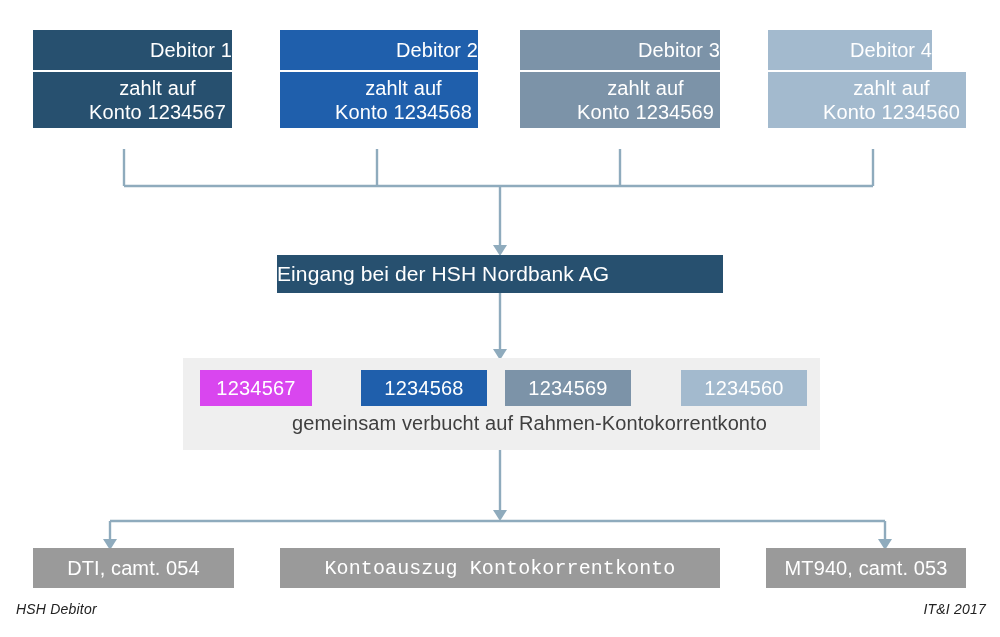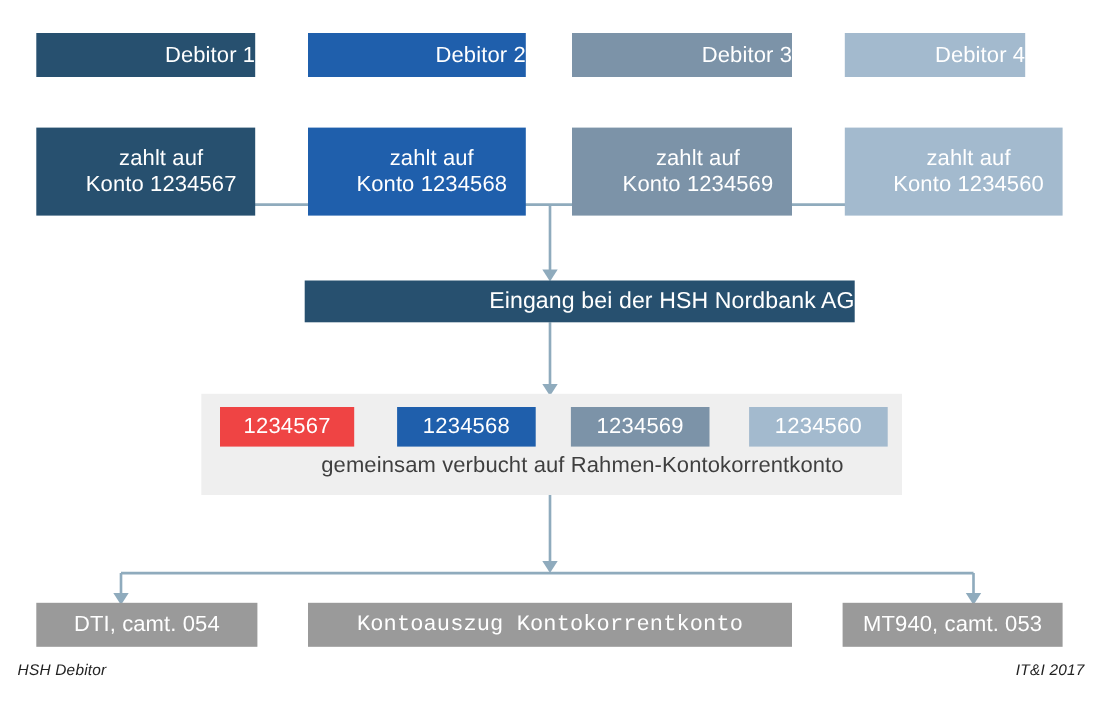--- a/index.html
+++ b/index.html
@@ -42,40 +42,39 @@
     line-height: 1.22;
     white-space: pre-line;
   }
 
   .debitor-head {
     height: 40px;
     font-size: 20px;
     letter-spacing: 0.1px;
   }
   .debitor-body {
-    height: 80px;
-    font-size: 20px;
-    padding: 0 17px;
-    letter-spacing: 0.1px;
-    margin-top: 44px;
+    height: 56px;
+    font-size: 20px;
+    padding: 0 6px;
+    letter-spacing: 0.1px;
   }
 
   
   #eingang-bar {
     position: absolute;
     left: 277px;
     top: 255px;
-    width: 500px;
+    width: 446px;
     height: 38px;
     background: #27506f;
     color: #ffffff;
     font-size: 21px;
     display: flex;
     align-items: center;
-    justify-content: flex-end;
+    justify-content: flex-start;
     letter-spacing: 0.1px;
   }
 
   
   #account-panel {
     position: absolute;
     left: 183px;
     top: 358px;
     width: 637px;
     height: 92px;
@@ -193,27 +192,27 @@
   <div class="box debitor-body" style="left:768px; top:72px; width:198px; background:#a3bace;">
     <span>zahlt auf
 Konto 1234560</span>
   </div>
 
   <div id="eingang-bar">
     <span>Eingang bei der HSH Nordbank AG</span>
   </div>
 
   <div id="account-panel">
-    <div class="chip" style="left:17px; width:122px; background:#ef4444;">
+    <div class="chip" style="left:17px; width:112px; background:#d946ef;">
       <span>1234567</span>
     </div>
     <div class="chip" style="left:178px; width:126px; background:#1f5fac;">
       <span>1234568</span>
     </div>
-    <div class="chip" style="left:336px; width:126px; background:#7c93a8;">
+    <div class="chip" style="left:322px; width:126px; background:#7c93a8;">
       <span>1234569</span>
     </div>
     <div class="chip" style="left:498px; width:126px; background:#a3bace;">
       <span>1234560</span>
     </div>
     <div id="panel-caption">gemeinsam verbucht auf Rahmen-Kontokorrentkonto</div>
   </div>
 
   <div class="output-box" style="left:33px; width:201px;">
     <span>DTI, camt. 054</span>

